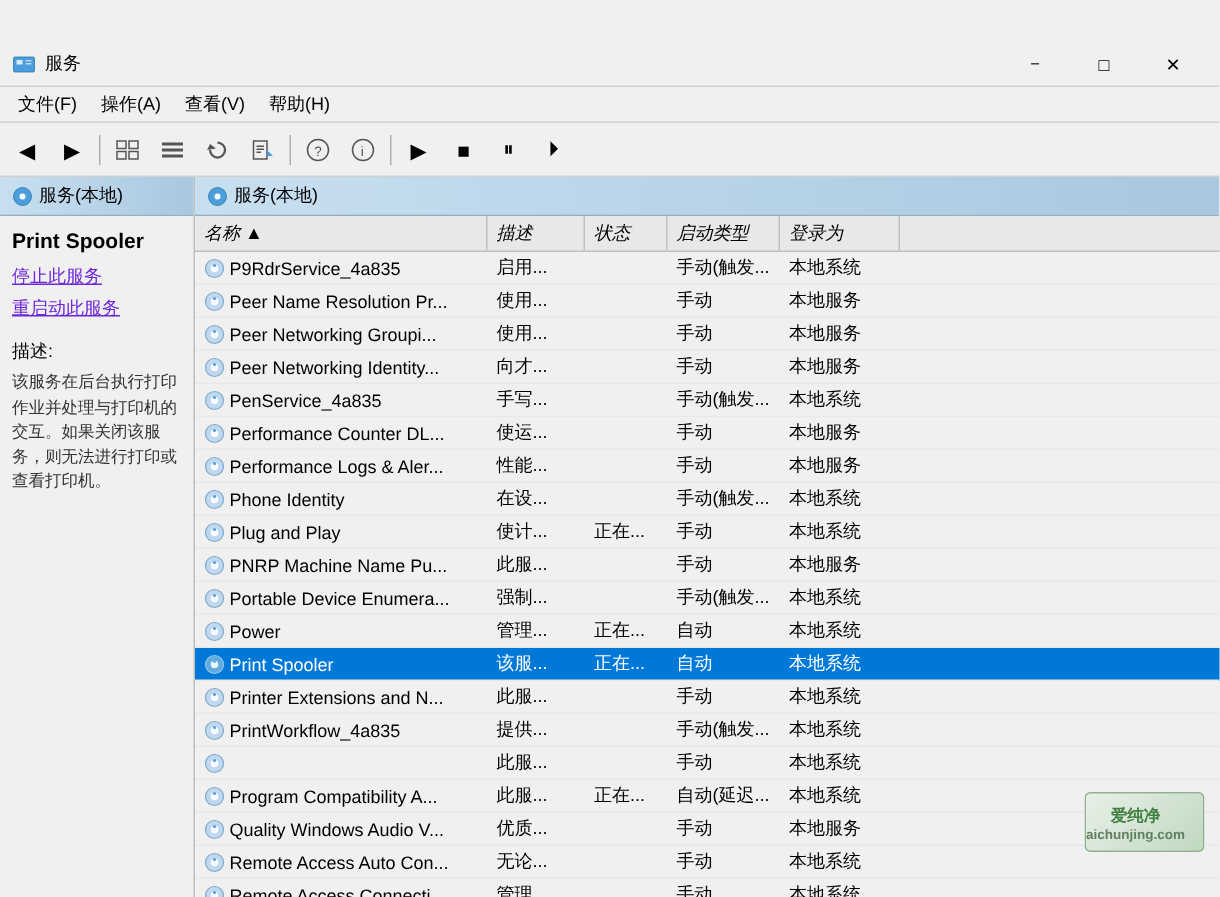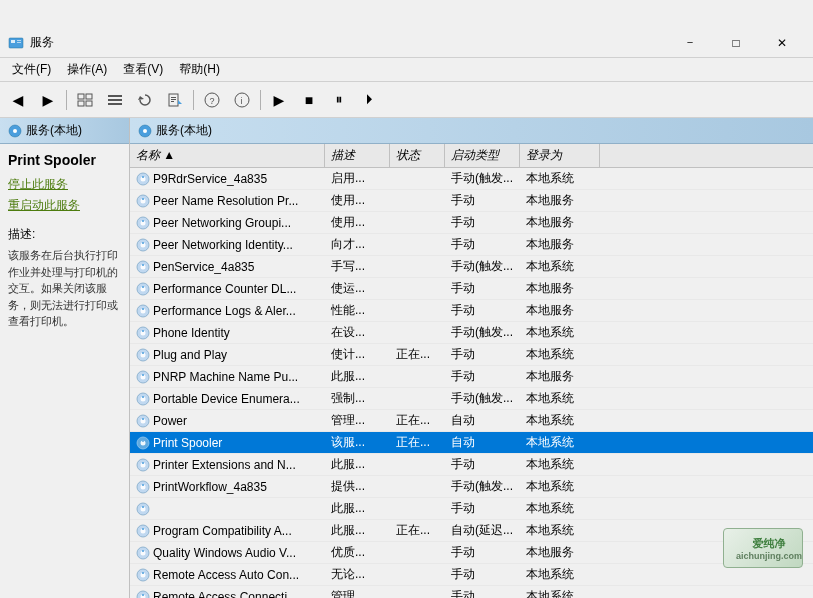--- a/index.html
+++ b/index.html
@@ -86,21 +86,21 @@
     .left-panel-content {
       padding: 8px;
       flex: 1;
     }
     .left-panel-service-name {
       font-size: 14px;
       font-weight: bold;
       margin-bottom: 8px;
     }
     .left-panel-link {
-      color: #4d7c0f;
+      color: #6d28d9;
       text-decoration: underline;
       cursor: pointer;
       display: block;
       margin-bottom: 4px;
       font-size: 12px;
     }
     .left-panel-desc-title {
       margin-top: 12px;
       margin-bottom: 4px;
       font-size: 12px;
@@ -216,21 +216,21 @@
       position: absolute;
       bottom: 30px;
       right: 10px;
       width: 80px;
       height: 40px;
       background: linear-gradient(135deg, #e8f0e8, #c0d8c0);
       border: 1px solid #90b090;
       border-radius: 4px;
       display: flex;
       align-items: center;
-      justify-content: flex-end;
+      justify-content: flex-start;
       font-size: 10px;
       color: #408040;
       font-weight: bold;
     }
   </style>
 </head>
 <body>
 
 <div class="title-bar">
   <span class="title-bar-icon">

